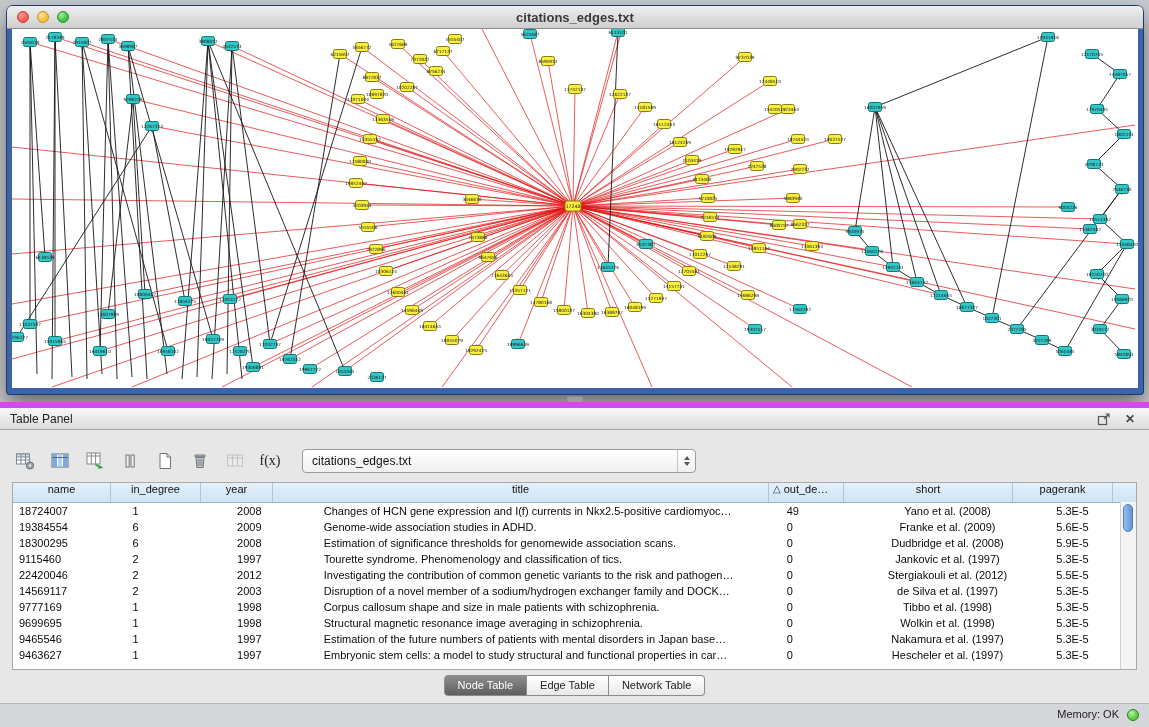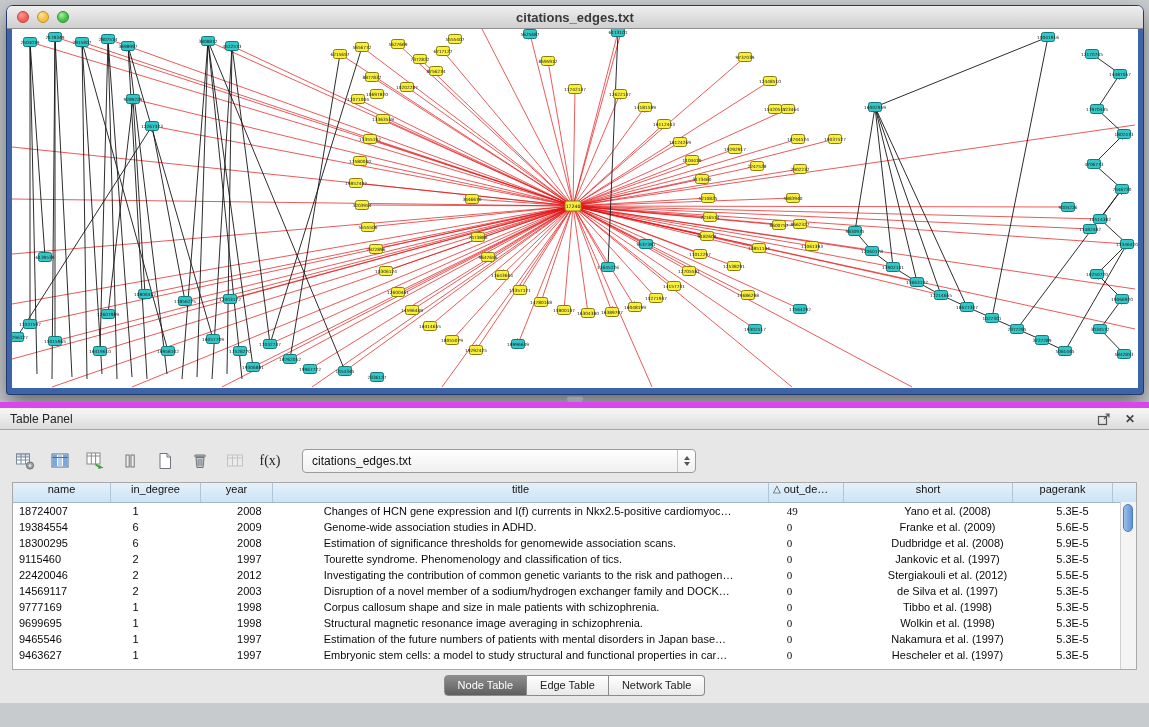--- a/index.html
+++ b/index.html
@@ -47,21 +47,21 @@
   .th:nth-child(5){width:75px;justify-content:flex-start;padding-left:4px;}
   .th:nth-child(6){width:169px;}
   .th:nth-child(7){width:100px;}
   .tbody{position:relative;}
   .tr{display:flex;height:16px;line-height:16px;background:#fff;gap:24px;}
   .td{box-sizing:border-box;font-size:11px;color:#0a0a0a;white-space:nowrap;overflow:hidden;}
   .td:nth-child(1){width:98px;padding-left:6px;}
   .td:nth-child(2){width:90px;padding-left:8px;}
   .td:nth-child(3){width:72px;padding-left:8px;}
   .td:nth-child(4){width:496px;padding-left:6px;}
-  .td:nth-child(5){width:75px;padding-left:5px;font-family:Liberation Serif, serif;}
+  .td:nth-child(5){width:75px;padding-left:5px;}
   .td:nth-child(6){width:169px;text-align:center;}
   .td:nth-child(7){width:100px;padding-left:10px;}
   .vscroll{position:absolute;right:0;top:19px;bottom:0;width:15px;background:#f4f4f4;border-left:1px solid #d0d0d0;}
   .vthumb{position:absolute;left:2px;top:2px;width:10px;height:28px;border-radius:5px;background:linear-gradient(90deg,#9dbfea,#5f92d8);border:1px solid #4a7ec0;box-sizing:border-box;}
 
   .tabs-row{display:flex;justify-content:center;margin-top:5px;}
   .tab{height:19px;line-height:19px;padding:0 13px;font-size:11px;color:#222;background:linear-gradient(#ffffff,#e9e9e9);border:1px solid #8b8b8b;border-left-width:0;}
   .tab:first-child{border-left-width:1px;border-radius:4px 0 0 4px;}
   .tab:last-child{border-radius:0 4px 4px 0;}
   .tab.sel{background:linear-gradient(#8d8d8d,#5f5f5f);color:#fff;}
@@ -729,14 +729,18 @@
       </div>
 
       <div class="tabs-row">
           <div class="tab sel">Node Table</div>
           <div class="tab">Edge Table</div>
           <div class="tab">Network Table</div>
         </div>
     </div>
   </div>
 
+  <div class="statusbar">
+    <span class="mem-label">Memory: OK</span>
+    <span class="mem-dot"></span>
+  </div>
 
 </div>
 
 </body></html>

